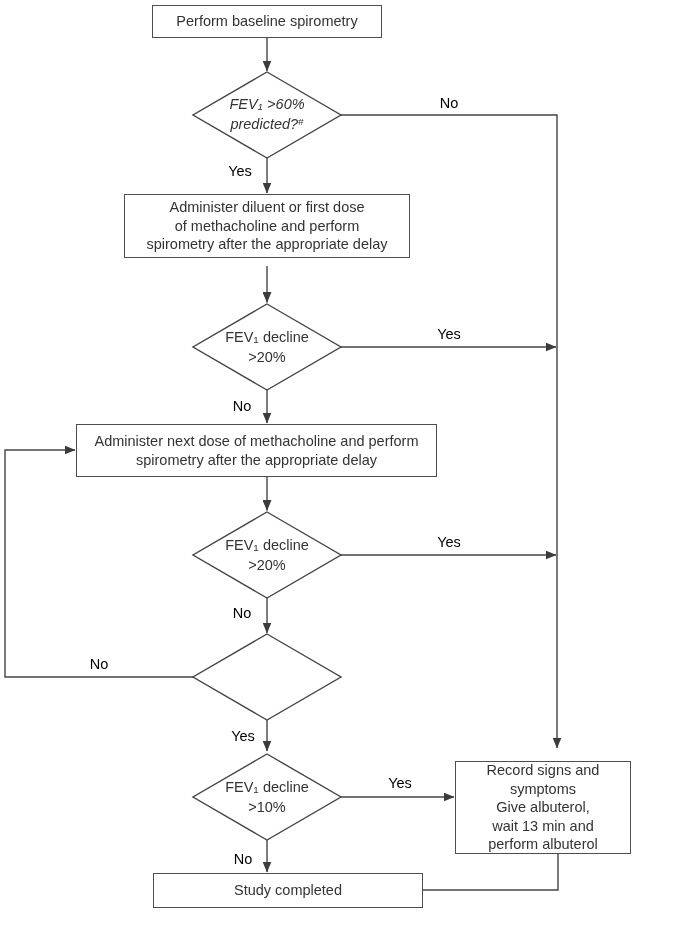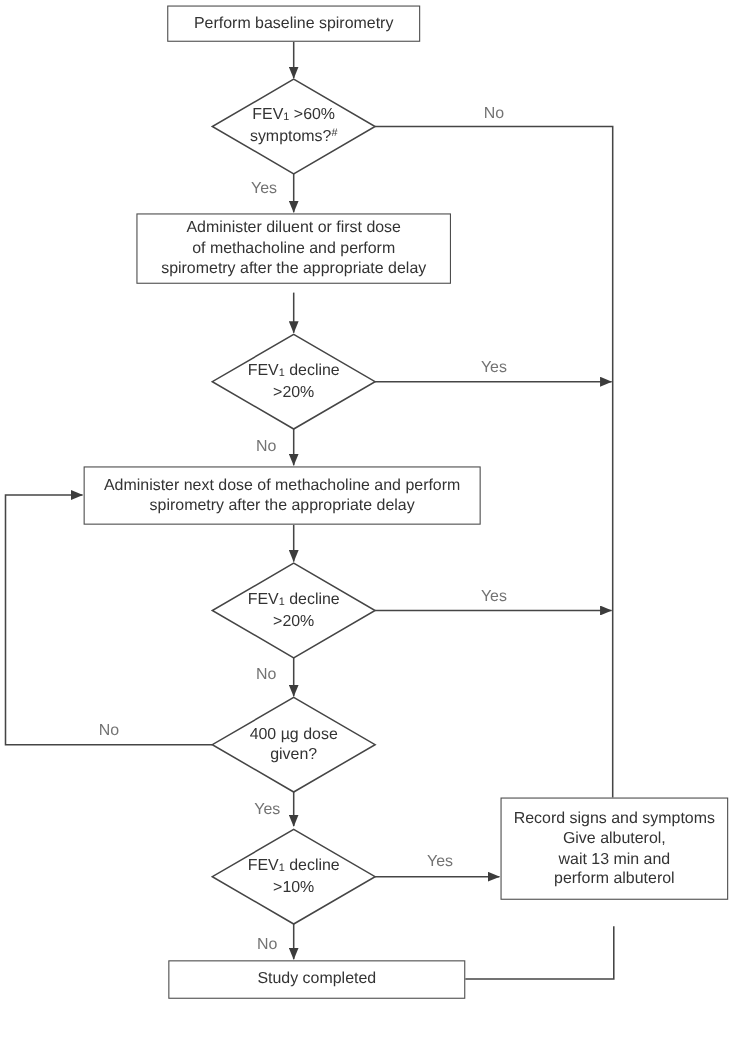--- a/index.html
+++ b/index.html
@@ -13,21 +13,21 @@
     display:flex;flex-direction:column;align-items:center;justify-content:center;
     text-align:center;font-size:14.5px;line-height:18.5px;color:#333;z-index:2;
     box-sizing:border-box;
   }
   .dtext{
     position:absolute;text-align:center;transform:translate(-50%,-50%);
     z-index:2;color:#333;font-size:14.5px;line-height:18px;white-space:nowrap;
   }
   .elabel{
     position:absolute;transform:translate(-50%,-50%);font-size:14.5px;
-    color:#737373;z-index:2;white-space:nowrap;
+    color:#000000;z-index:2;white-space:nowrap;
   }
   .sub{font-size:0.68em;position:relative;top:0.12em;}
   .sup{font-size:0.68em;position:relative;top:-0.45em;}
 </style>
 </head>
 <body>
 
 <div id="canvas">
 
   <svg id="wires" width="678" height="951" viewBox="0 0 678 951">
@@ -73,50 +73,46 @@
     <div>Administer diluent or first dose</div>
     <div>of methacholine and perform</div>
     <div>spirometry after the appropriate delay</div>
   </div>
 
   <div class="box" style="left:76px;top:424px;width:361px;height:53px;">
     <div>Administer next dose of methacholine and perform</div>
     <div>spirometry after the appropriate delay</div>
   </div>
 
-  <div class="box" style="left:455px;top:725px;width:207px;height:93px;">
+  <div class="box" style="left:455px;top:761px;width:176px;height:93px;">
     <div>Record signs and symptoms</div>
     <div>Give albuterol,</div>
     <div>wait 13 min and</div>
     <div>perform albuterol</div>
   </div>
 
   <div class="box" style="left:153px;top:873px;width:270px;height:35px;">
     <div>Study completed</div>
   </div>
 
-  <div class="dtext" style="left:267px;top:115px;">
+  <div class="dtext" style="left:267px;top:115px;font-style:italic;">
     <div><span>FEV</span><span class="sub">1</span><span> &gt;60%</span></div>
-    <div><span>symptoms?</span><span class="sup">#</span></div>
+    <div><span>predicted?</span><span class="sup">#</span></div>
   </div>
 
   <div class="dtext" style="left:267px;top:347px;">
     <div><span>FEV</span><span class="sub">1</span><span> decline</span></div>
     <div>&gt;20%</div>
   </div>
 
   <div class="dtext" style="left:267px;top:555px;">
     <div><span>FEV</span><span class="sub">1</span><span> decline</span></div>
     <div>&gt;20%</div>
   </div>
 
-  <div class="dtext" style="left:267px;top:677px;">
-    <div>400 µg dose</div>
-    <div>given?</div>
-  </div>
 
   <div class="dtext" style="left:267px;top:797px;">
     <div><span>FEV</span><span class="sub">1</span><span> decline</span></div>
     <div>&gt;10%</div>
   </div>
 
   <div class="elabel" style="left:449px;top:103px;">No</div>
   <div class="elabel" style="left:240px;top:171px;">Yes</div>
   <div class="elabel" style="left:449px;top:334px;">Yes</div>
   <div class="elabel" style="left:242px;top:406px;">No</div>

